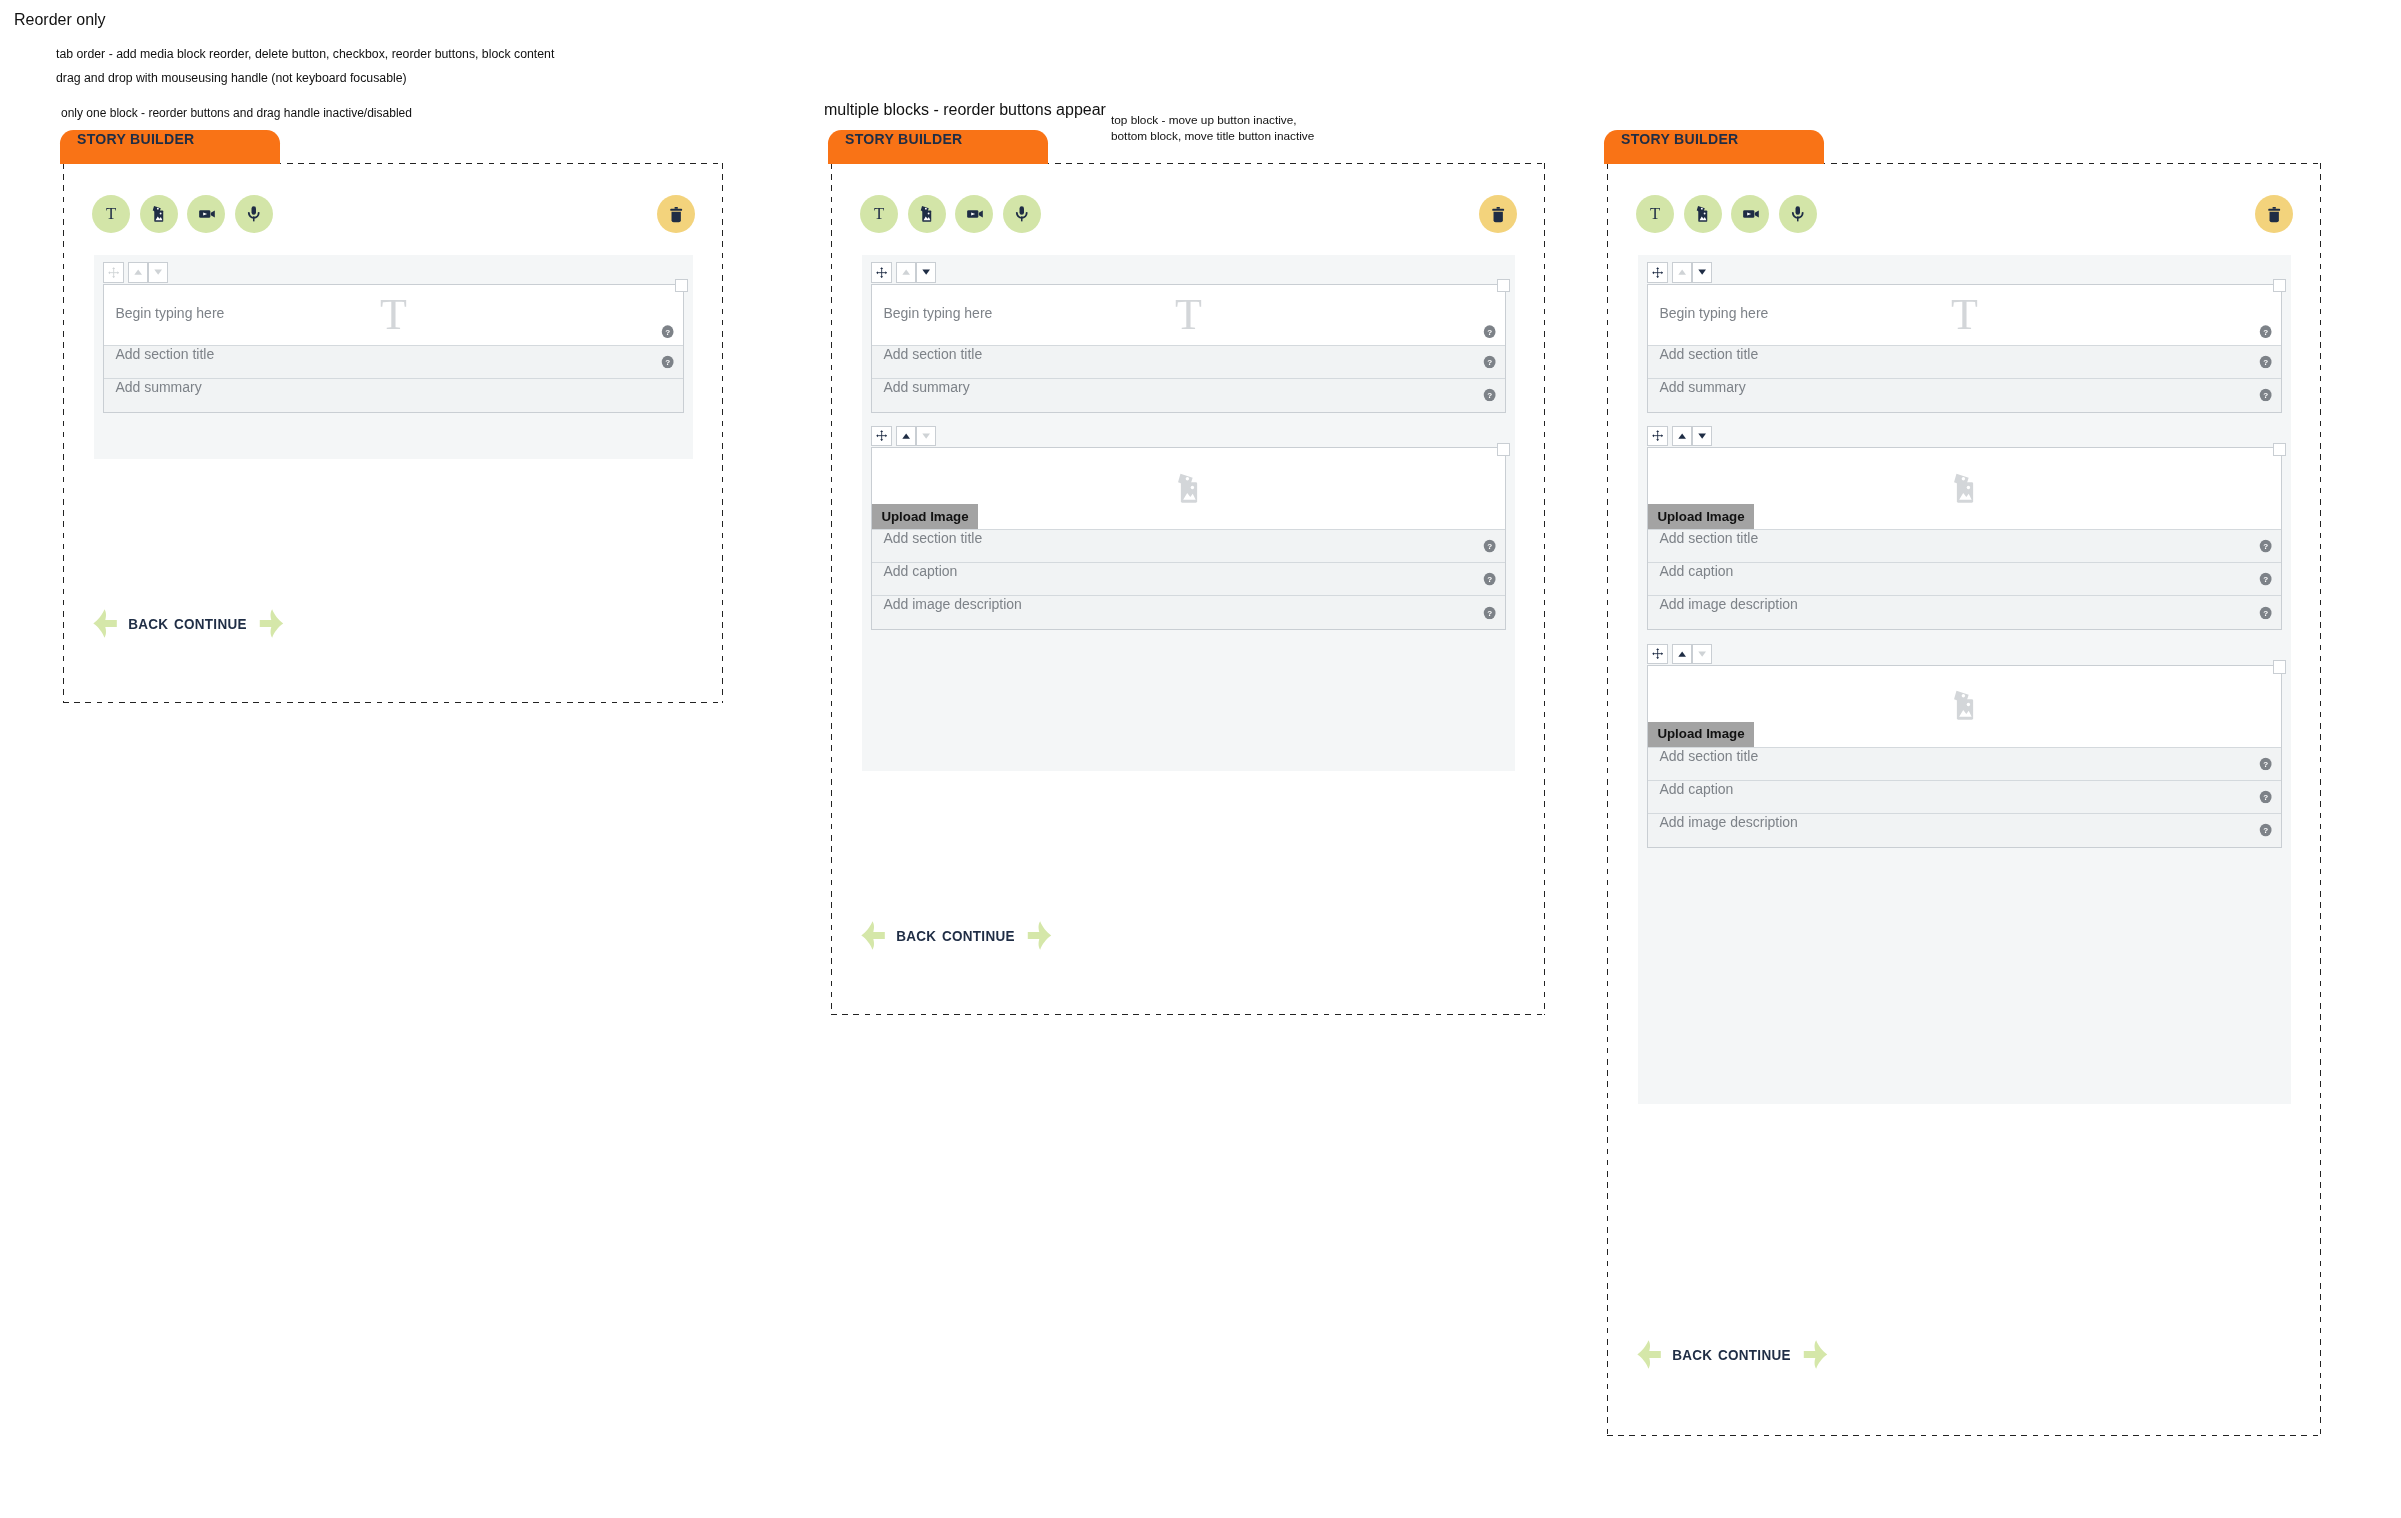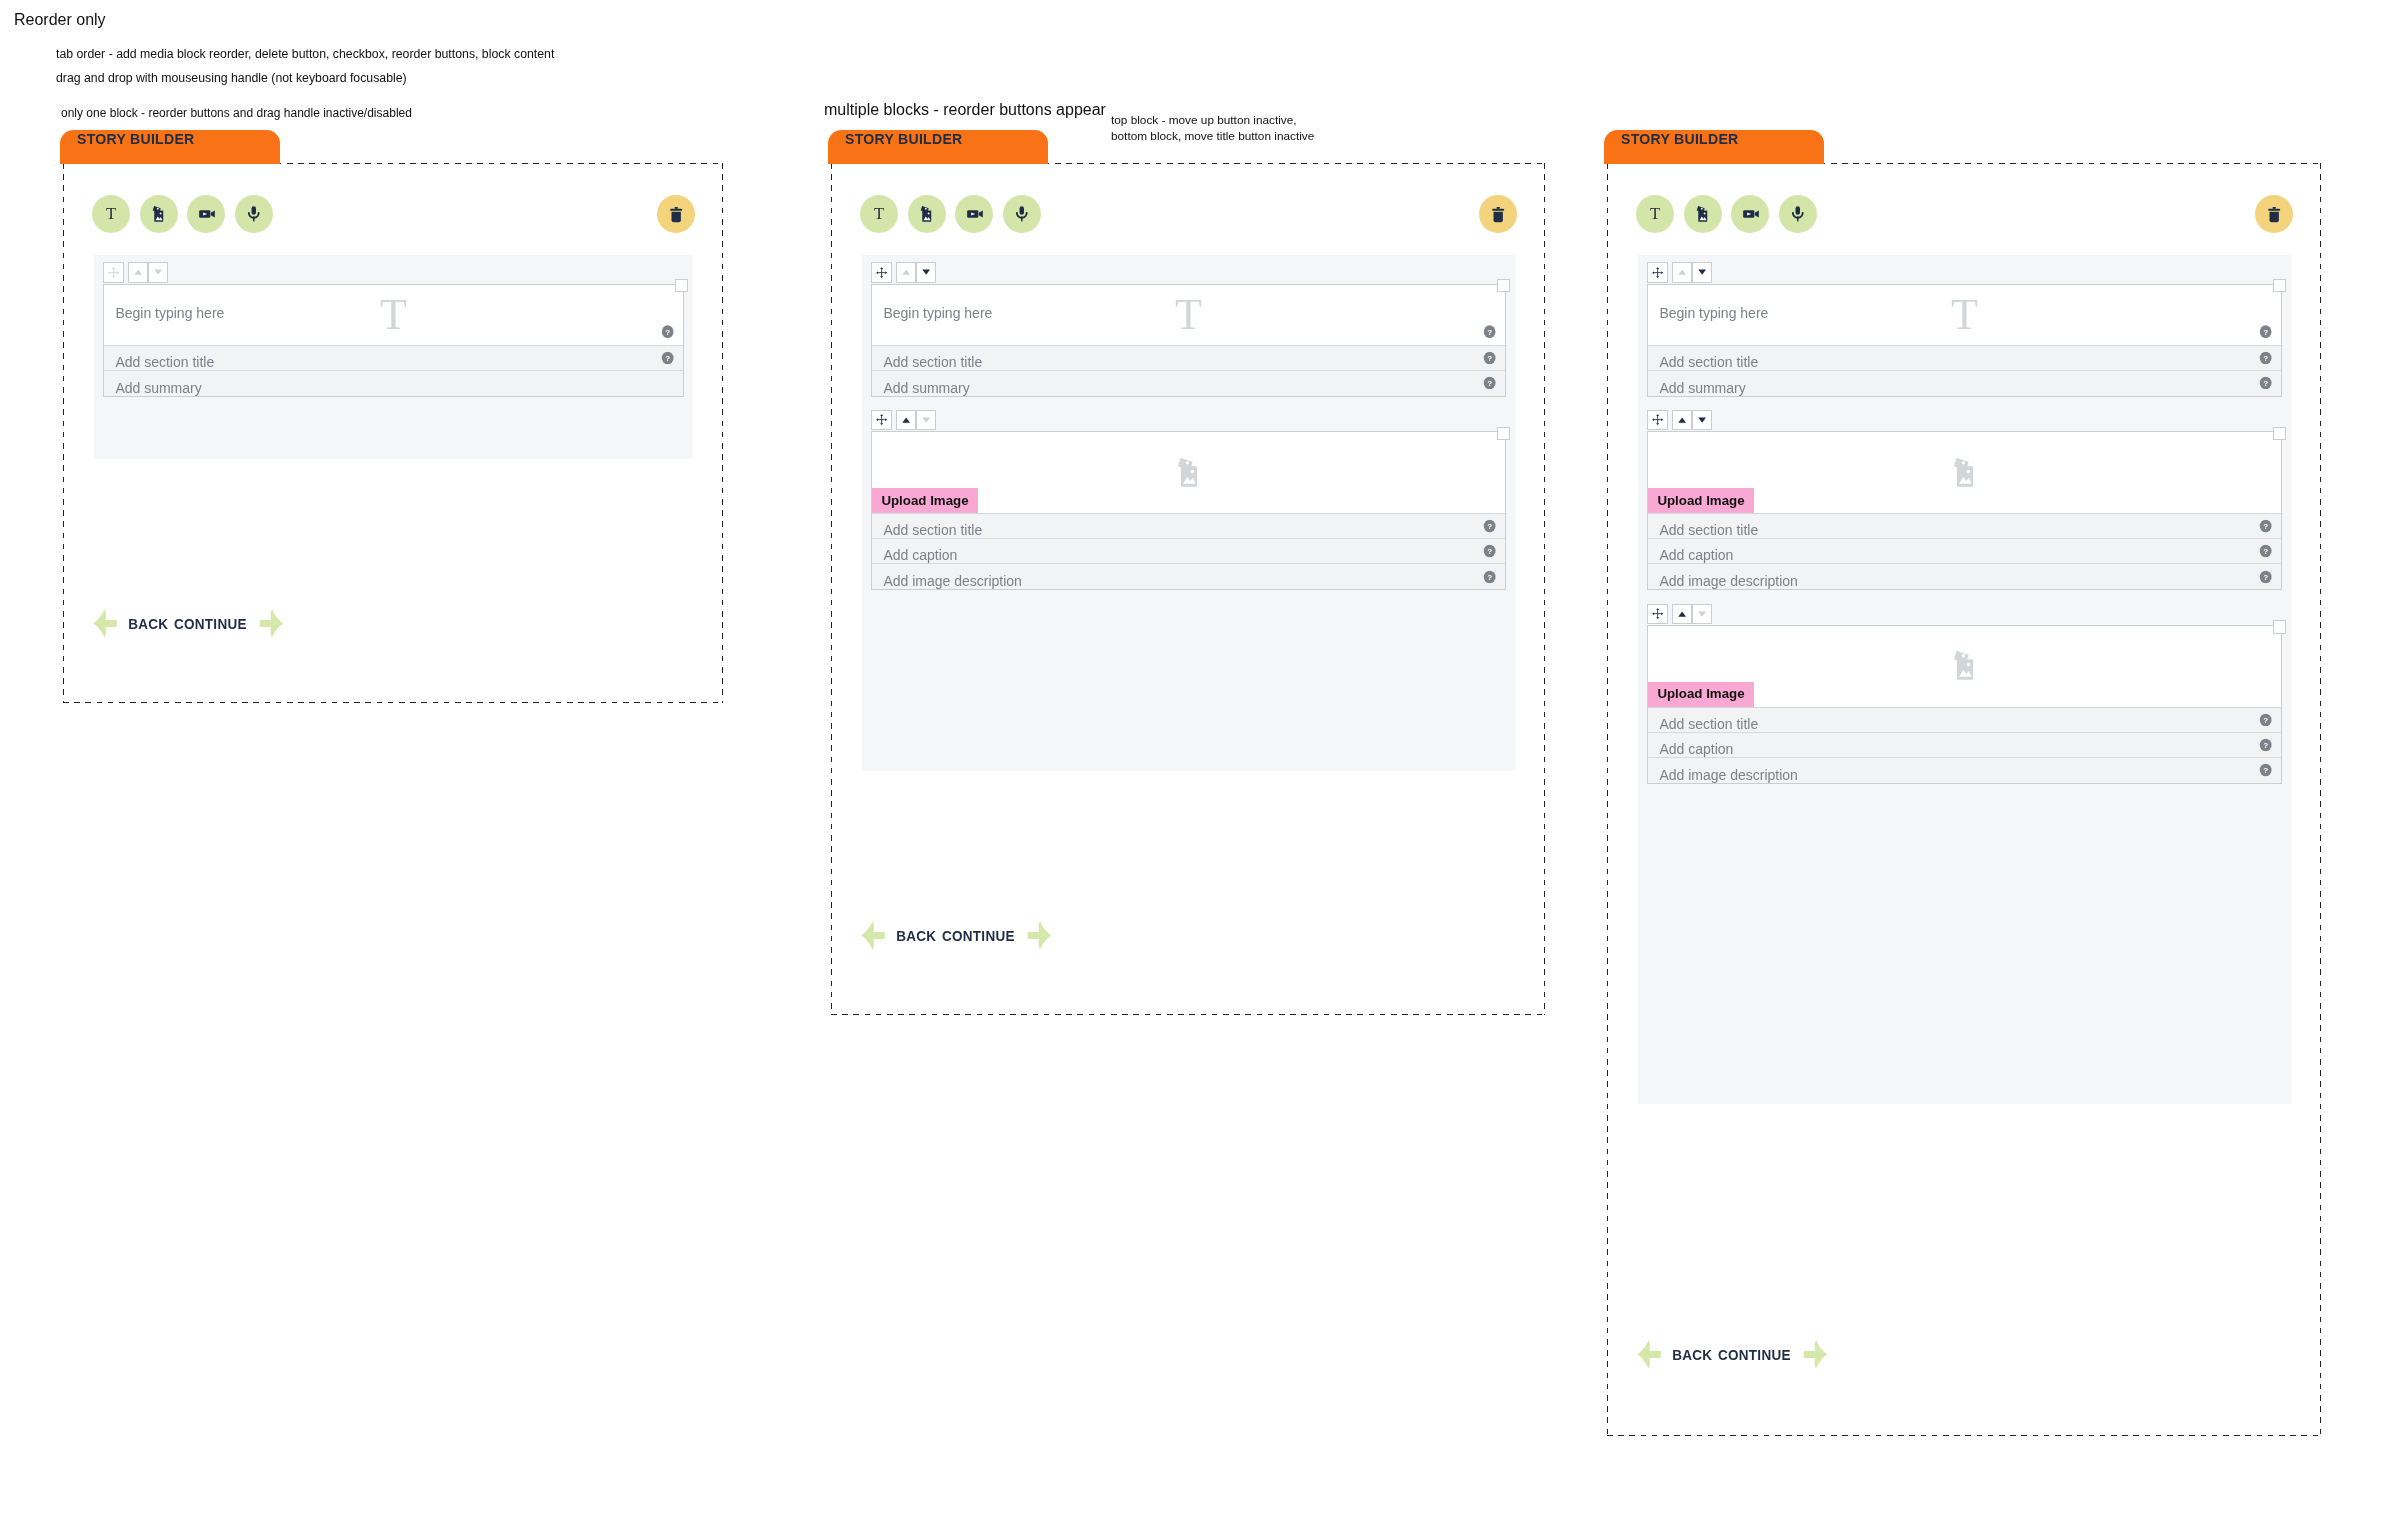--- a/index.html
+++ b/index.html
@@ -162,37 +162,37 @@
     line-height: 1;
   }
   .help-icon-float {
     position: absolute;
     right: 8.2px; bottom: 6.1px;
   }
 
   .upload-btn {
     position: absolute;
     left: 0; bottom: 0;
-    background: #f9a8d4;
+    background: #a3a3a3;
     color: #111111;
     font-size: 13.3px;
     font-weight: bold;
     padding: 4.6px 9.2px 5.6px 9.2px;
     border: 0;
     cursor: pointer;
     font-family: "Liberation Sans", sans-serif;
   }
 
   .field-row {
     position: relative;
     background: #f1f3f4;
     border-bottom: 1px solid #d4d9dd;
-    height: 25px;
+    height: 33px;
     display: flex;
-    align-items: flex-end;
+    align-items: flex-start;
     padding-left: 11.2px;
     cursor: text;
   }
   .field-row:last-child { border-bottom: 0; }
   .field-label { font-size: 14px; color: #7d8288; }
   .field-help {
     position: absolute;
     right: 8.2px; top: 50%;
     transform: translateY(-50%);
   }

